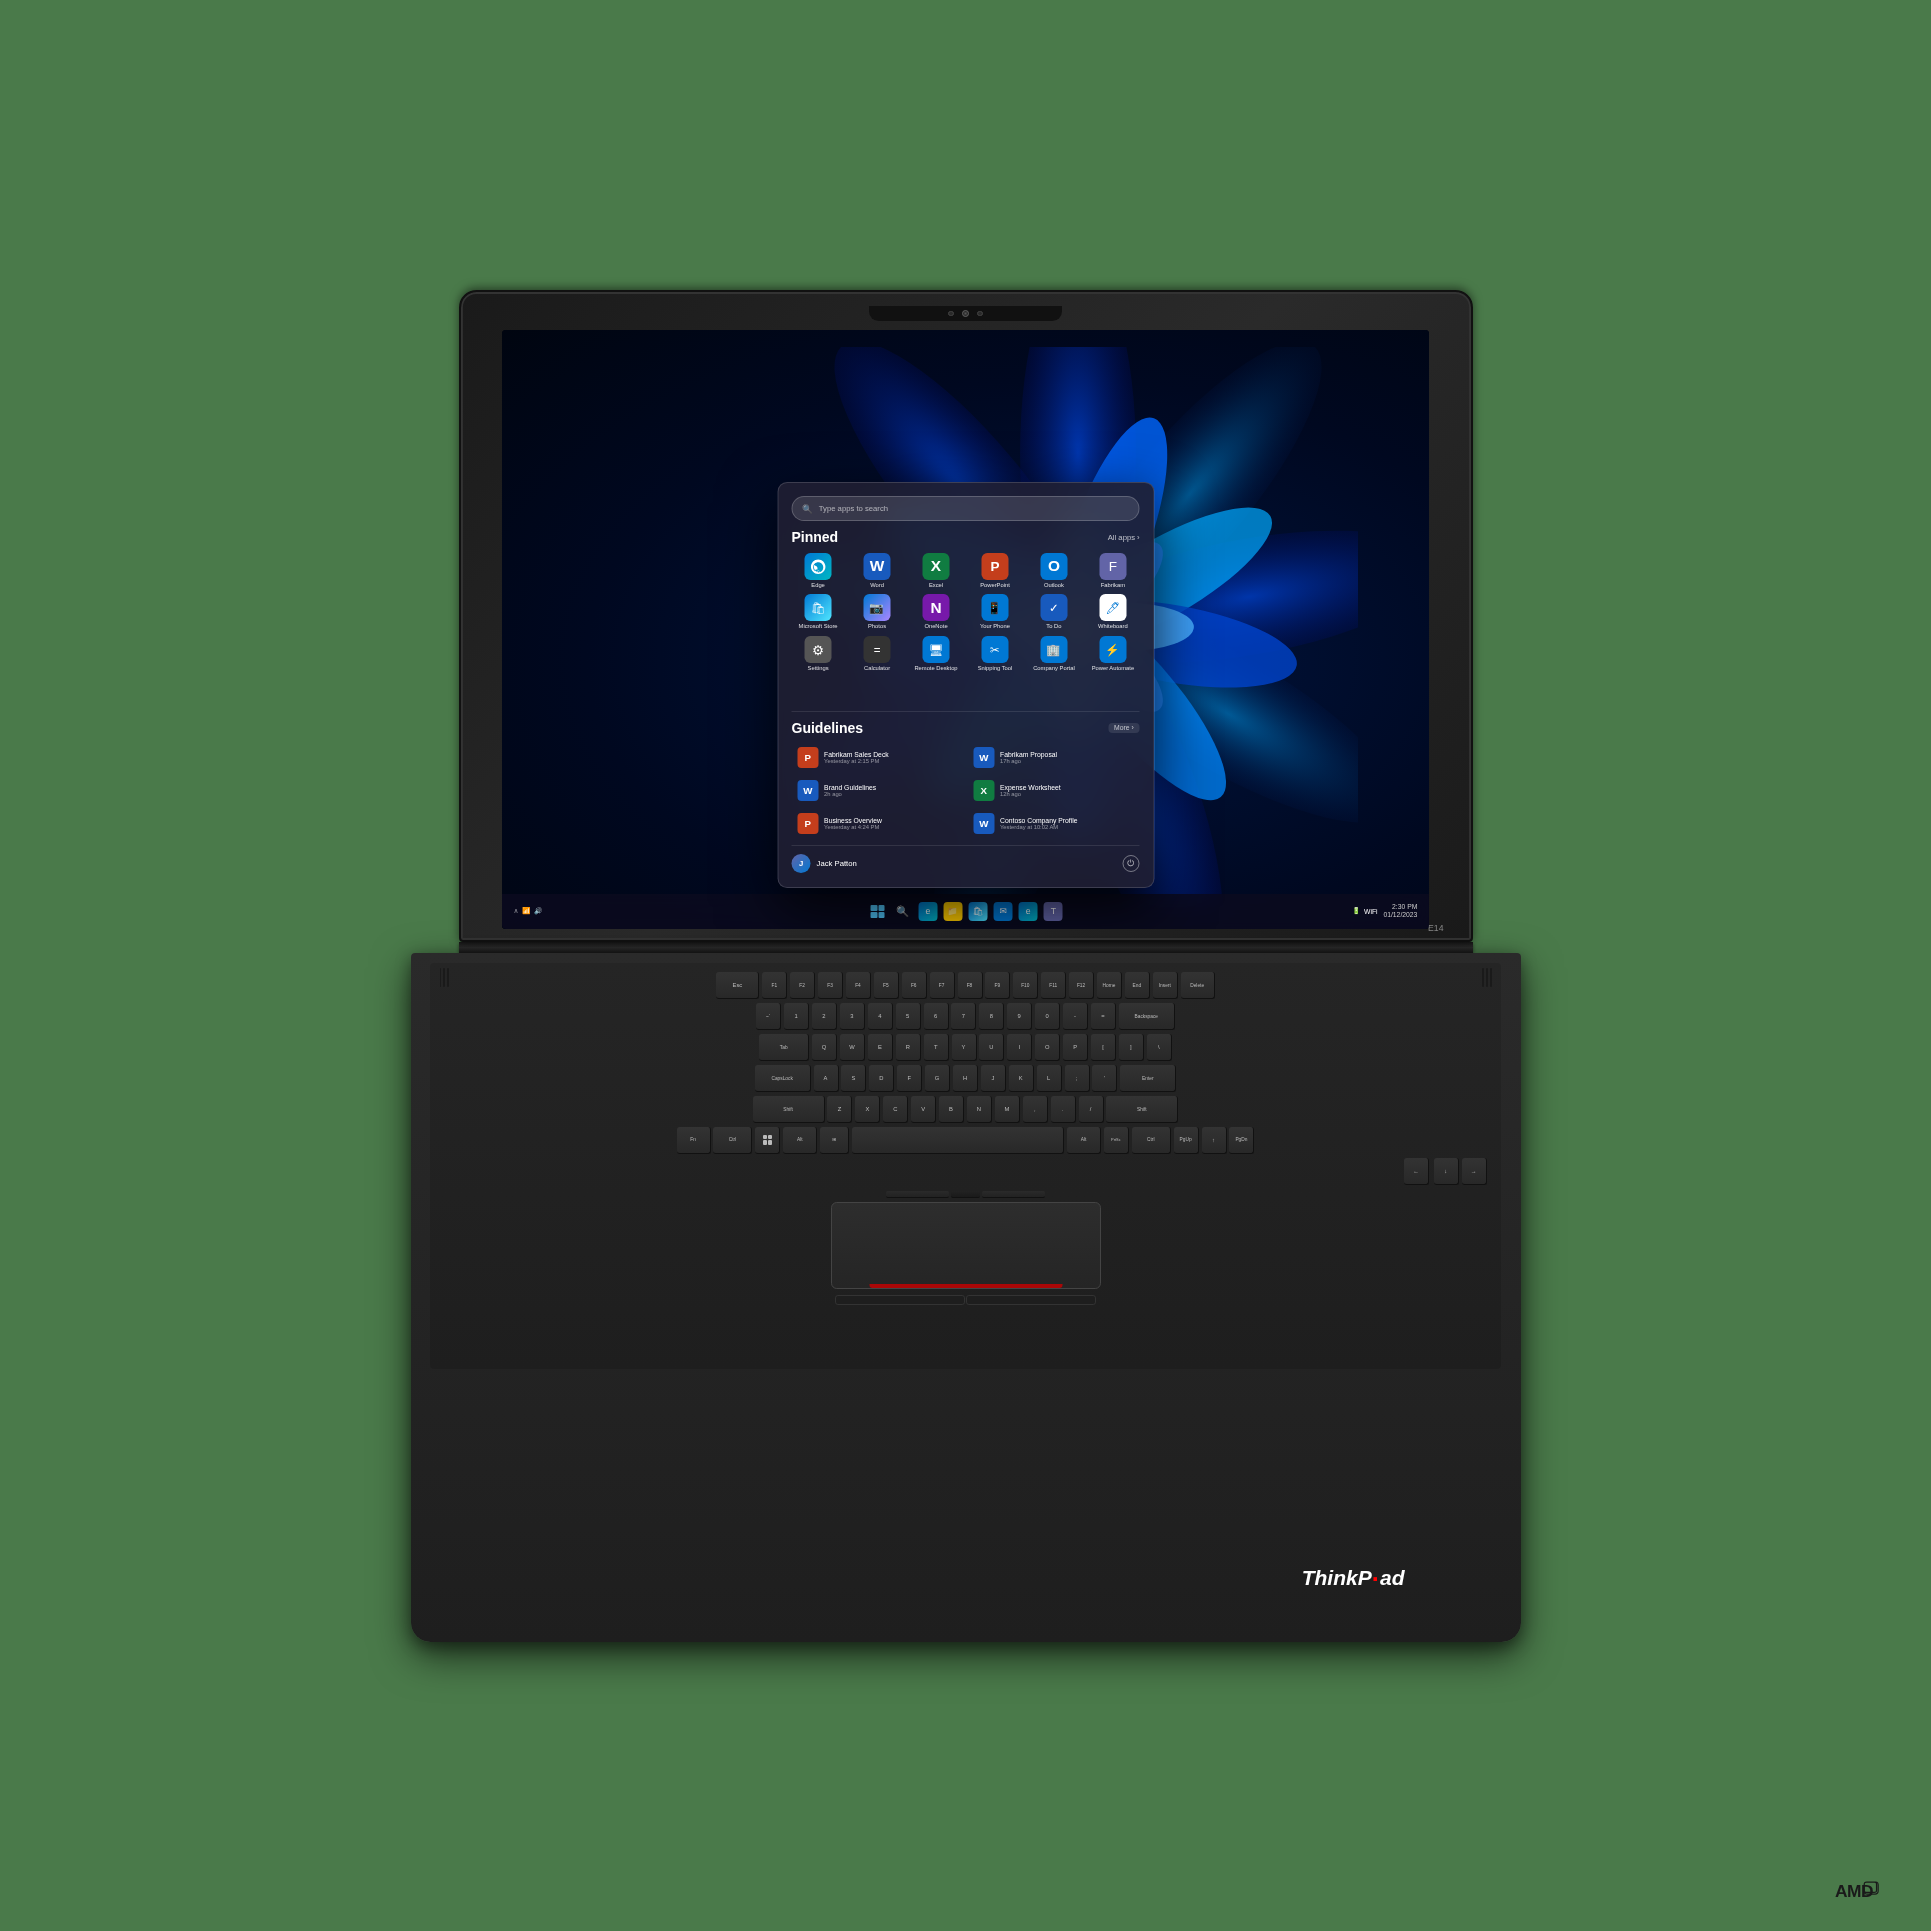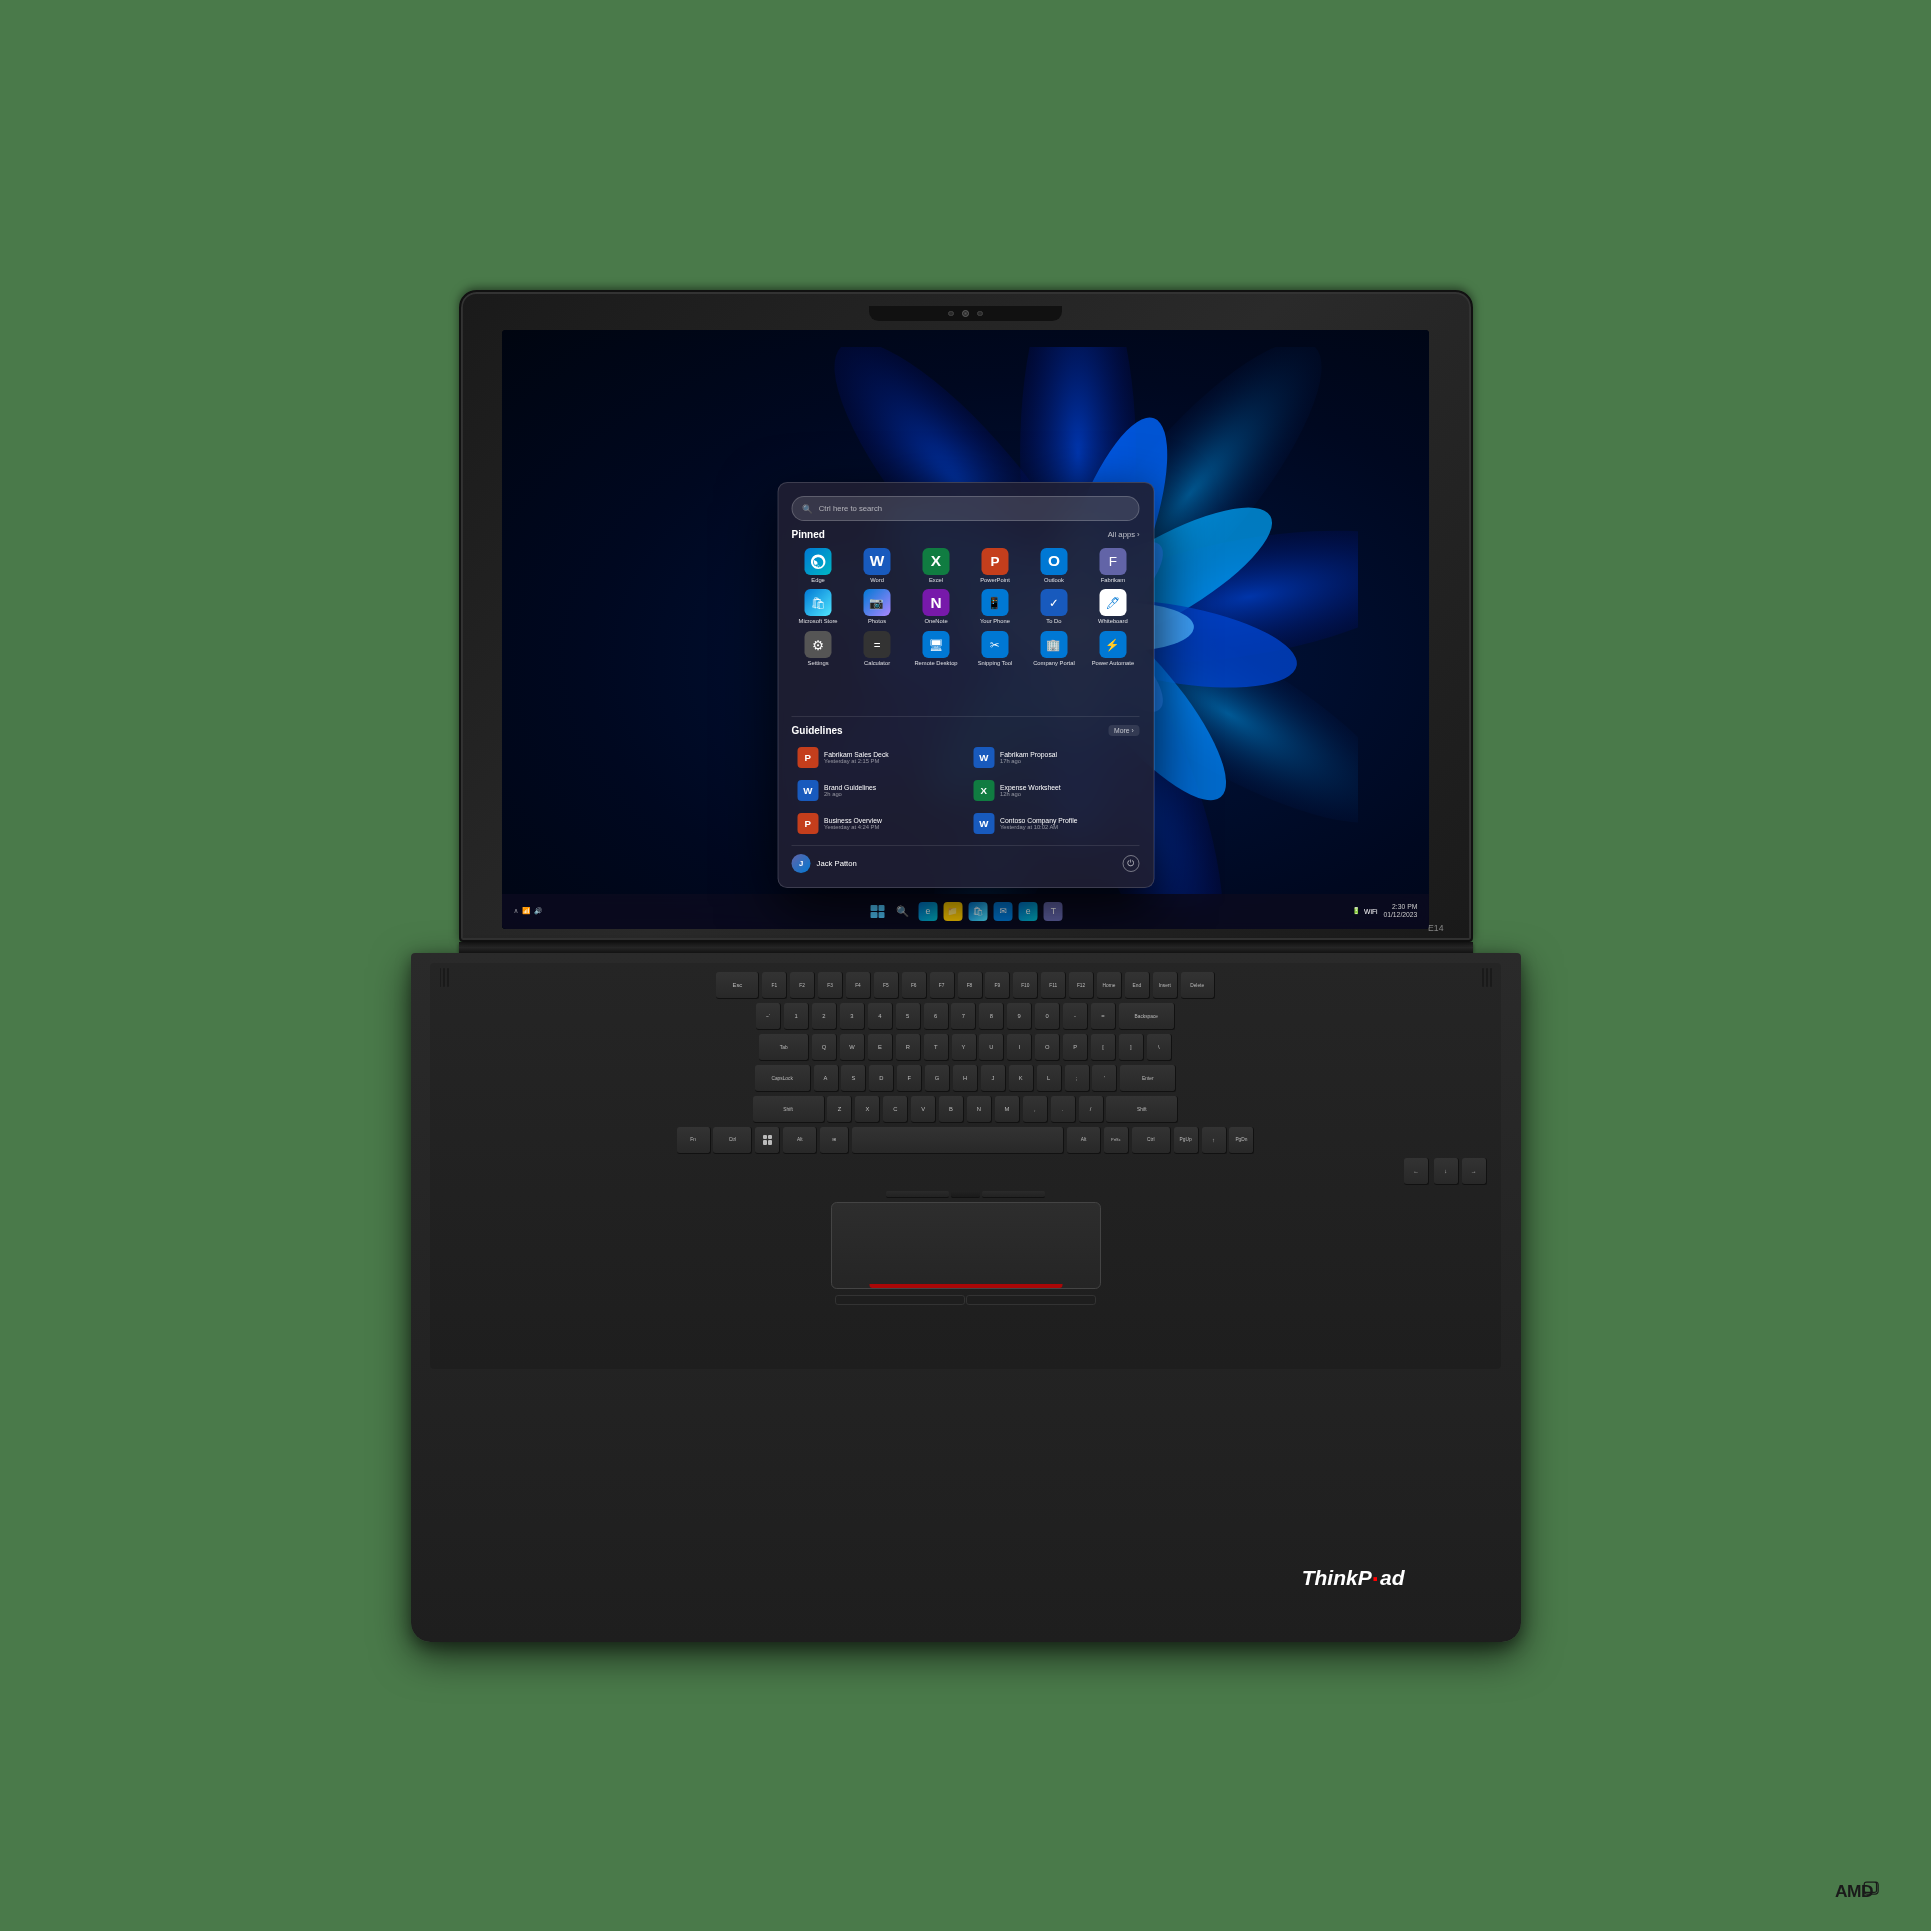--- a/index.html
+++ b/index.html
@@ -229,21 +229,21 @@
     }
 
     .section-header {
       display: flex;
       justify-content: space-between;
       align-items: center;
       margin-bottom: 7.7px;
     }
 
     .section-title {
-      font-size: 10px;
+      font-size: 14px;
       font-weight: 600;
       color: #fff;
     }
 
     .all-apps-link {
       font-size: 7.7px;
       color: rgba(255,255,255,0.7);
       display: flex;
       align-items: center;
       gap: 1.9px;
@@ -631,21 +631,21 @@
                 <circle cx="0" cy="0" r="15" fill="#aaddff" opacity="0.6"></circle>
               </g>
             </svg>
           </div>
         </div>
 
         <div class="start-menu">
 
           <div class="search-bar">
             <span class="search-icon-small">🔍</span>
-            <span class="search-placeholder">Ctrl here to search</span>
+            <span class="search-placeholder">Type apps to search</span>
           </div>
 
           <div class="pinned-section">
             <div class="section-header">
               <span class="section-title">Pinned</span>
               <span class="all-apps-link">
                 <span>All apps</span>
                 <span> ›</span>
               </span>
             </div>

